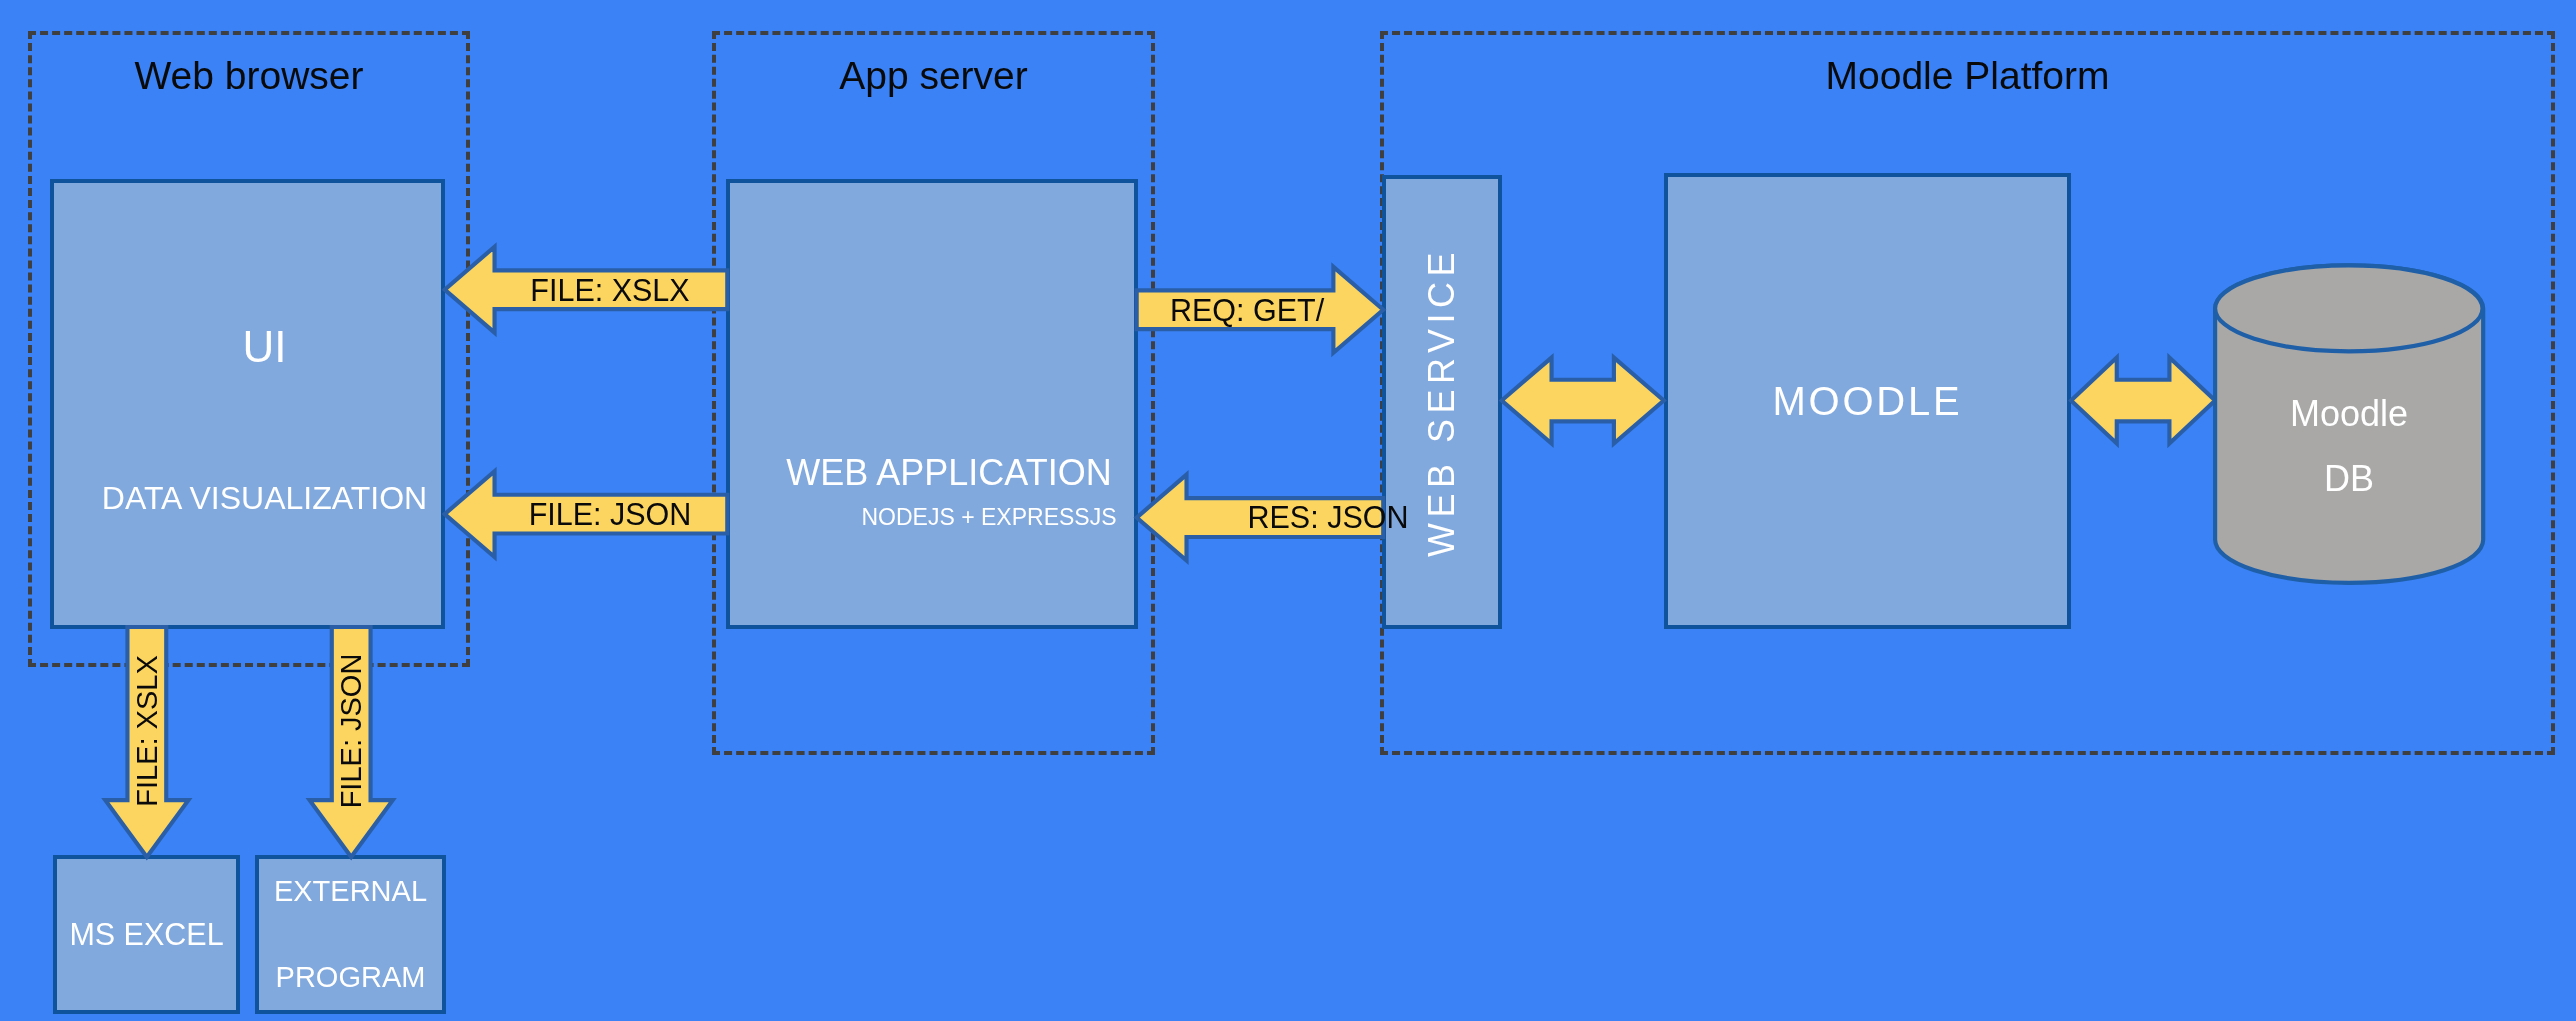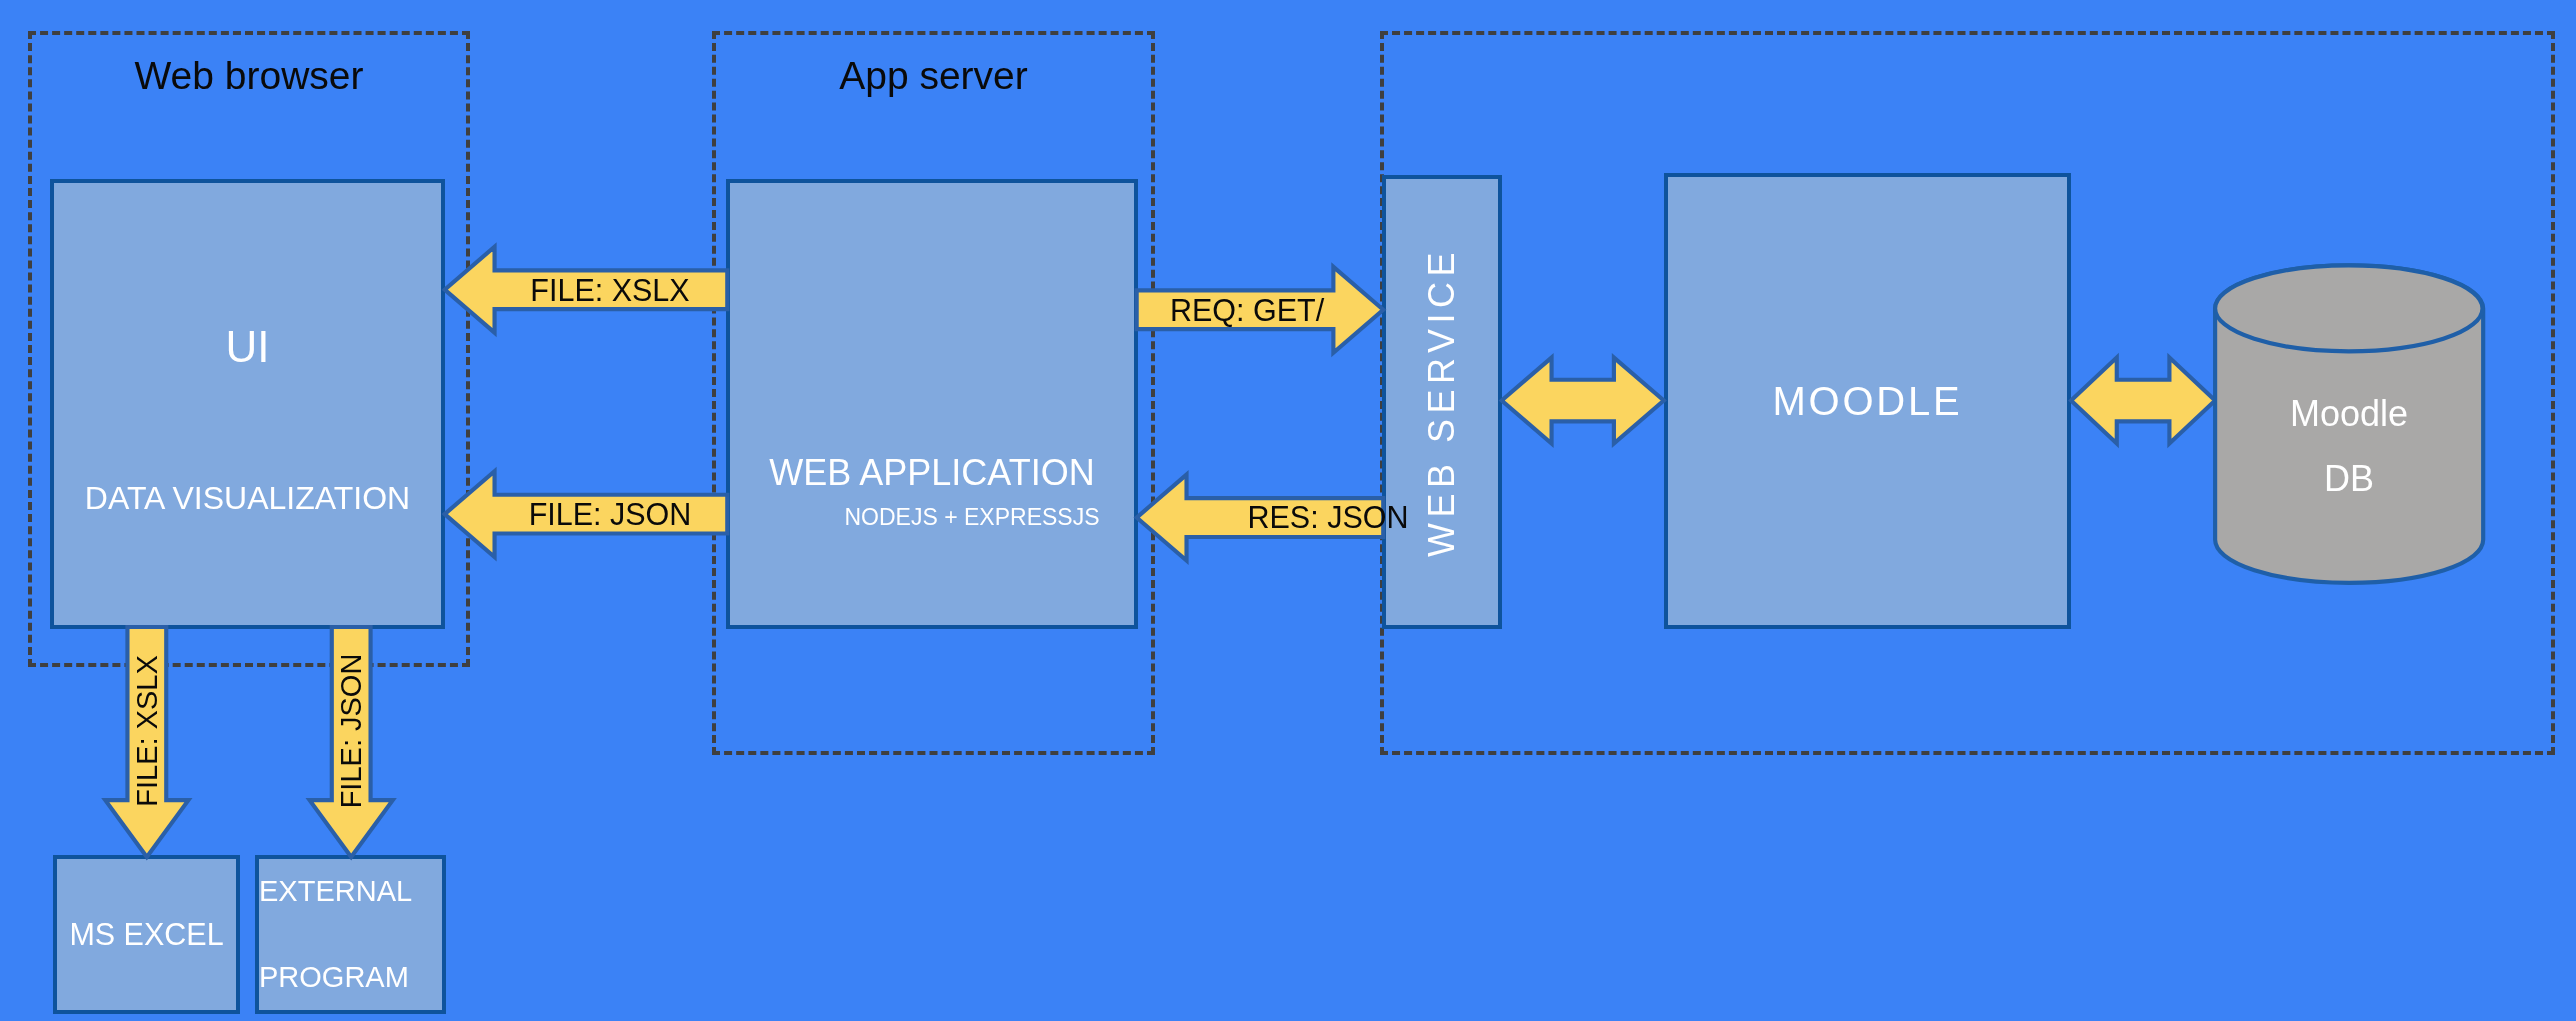--- a/index.html
+++ b/index.html
@@ -48,24 +48,24 @@
   #node-ui     { left: 50px;   top: 179px; width: 395px; height: 450px; }
   #node-mwdex  { left: 726px; top: 179px; width: 412px; height: 450px; }
   #node-ws     { left: 1382px; top: 175px; width: 120px; height: 454px;
                  display: flex; align-items: center; justify-content: center; }
   #node-moodle { left: 1664px; top: 173px; width: 407px; height: 456px;
                  display: flex; align-items: center; justify-content: center;
                  font-size: 40px; letter-spacing: 2.8px; }
   #node-msexcel  { left: 53px;  top: 855px; width: 187px; height: 159px;
                  display: flex; align-items: center; justify-content: center; font-size: 30.5px; }
   #node-external { left: 255px; top: 855px; width: 191px; height: 159px;
-                 display: flex; flex-direction: column; align-items: flex-start; justify-content: center;
+                 display: flex; flex-direction: column; align-items: center; justify-content: center;
                  font-size: 29px; line-height: 1.35; text-align: center; gap: 47px; }
 
-  .node .line { position: absolute; left: 0; width: 100%; text-align: center; white-space: nowrap; }
+  .node .line { position: absolute; left: 0; width: 100%; text-align: center; white-space: nowrap; padding-left: 17px; }
   #node-ui .t1    { top: 139px; font-size: 44px; }
   #node-ui .t2    { top: 297px; font-size: 32px; }
   #node-mwdex .t1 { top: 132px; font-size: 44px; letter-spacing: 1.4px; }
   #node-mwdex .t2 { top: 269px; font-size: 36px; }
   #node-mwdex .t3 { top: 321px; font-size: 23px; margin-left: 40px; }
 
   .vtext {
     transform: rotate(-90deg);
     white-space: nowrap;
     font-size: 36px;
@@ -119,20 +119,21 @@
 <body>
 
 <div class="canvas">
 
   <div class="section" id="sec-web"></div>
   <div class="section" id="sec-app"></div>
   <div class="section" id="sec-moodle"></div>
 
   <div class="section-title" id="title-web">Web browser</div>
   <div class="section-title" id="title-app">App server</div>
+  <div class="section-title" id="title-moodle">Moodle Platform</div>
 
   <div class="node" id="node-ui">
     <div class="line t1">UI</div>
     <div class="line t2">DATA VISUALIZATION</div>
   </div>
 
   <div class="node" id="node-mwdex">
     <div class="line t2">WEB APPLICATION</div>
     <div class="line t3">NODEJS + EXPRESSJS</div>
   </div>

